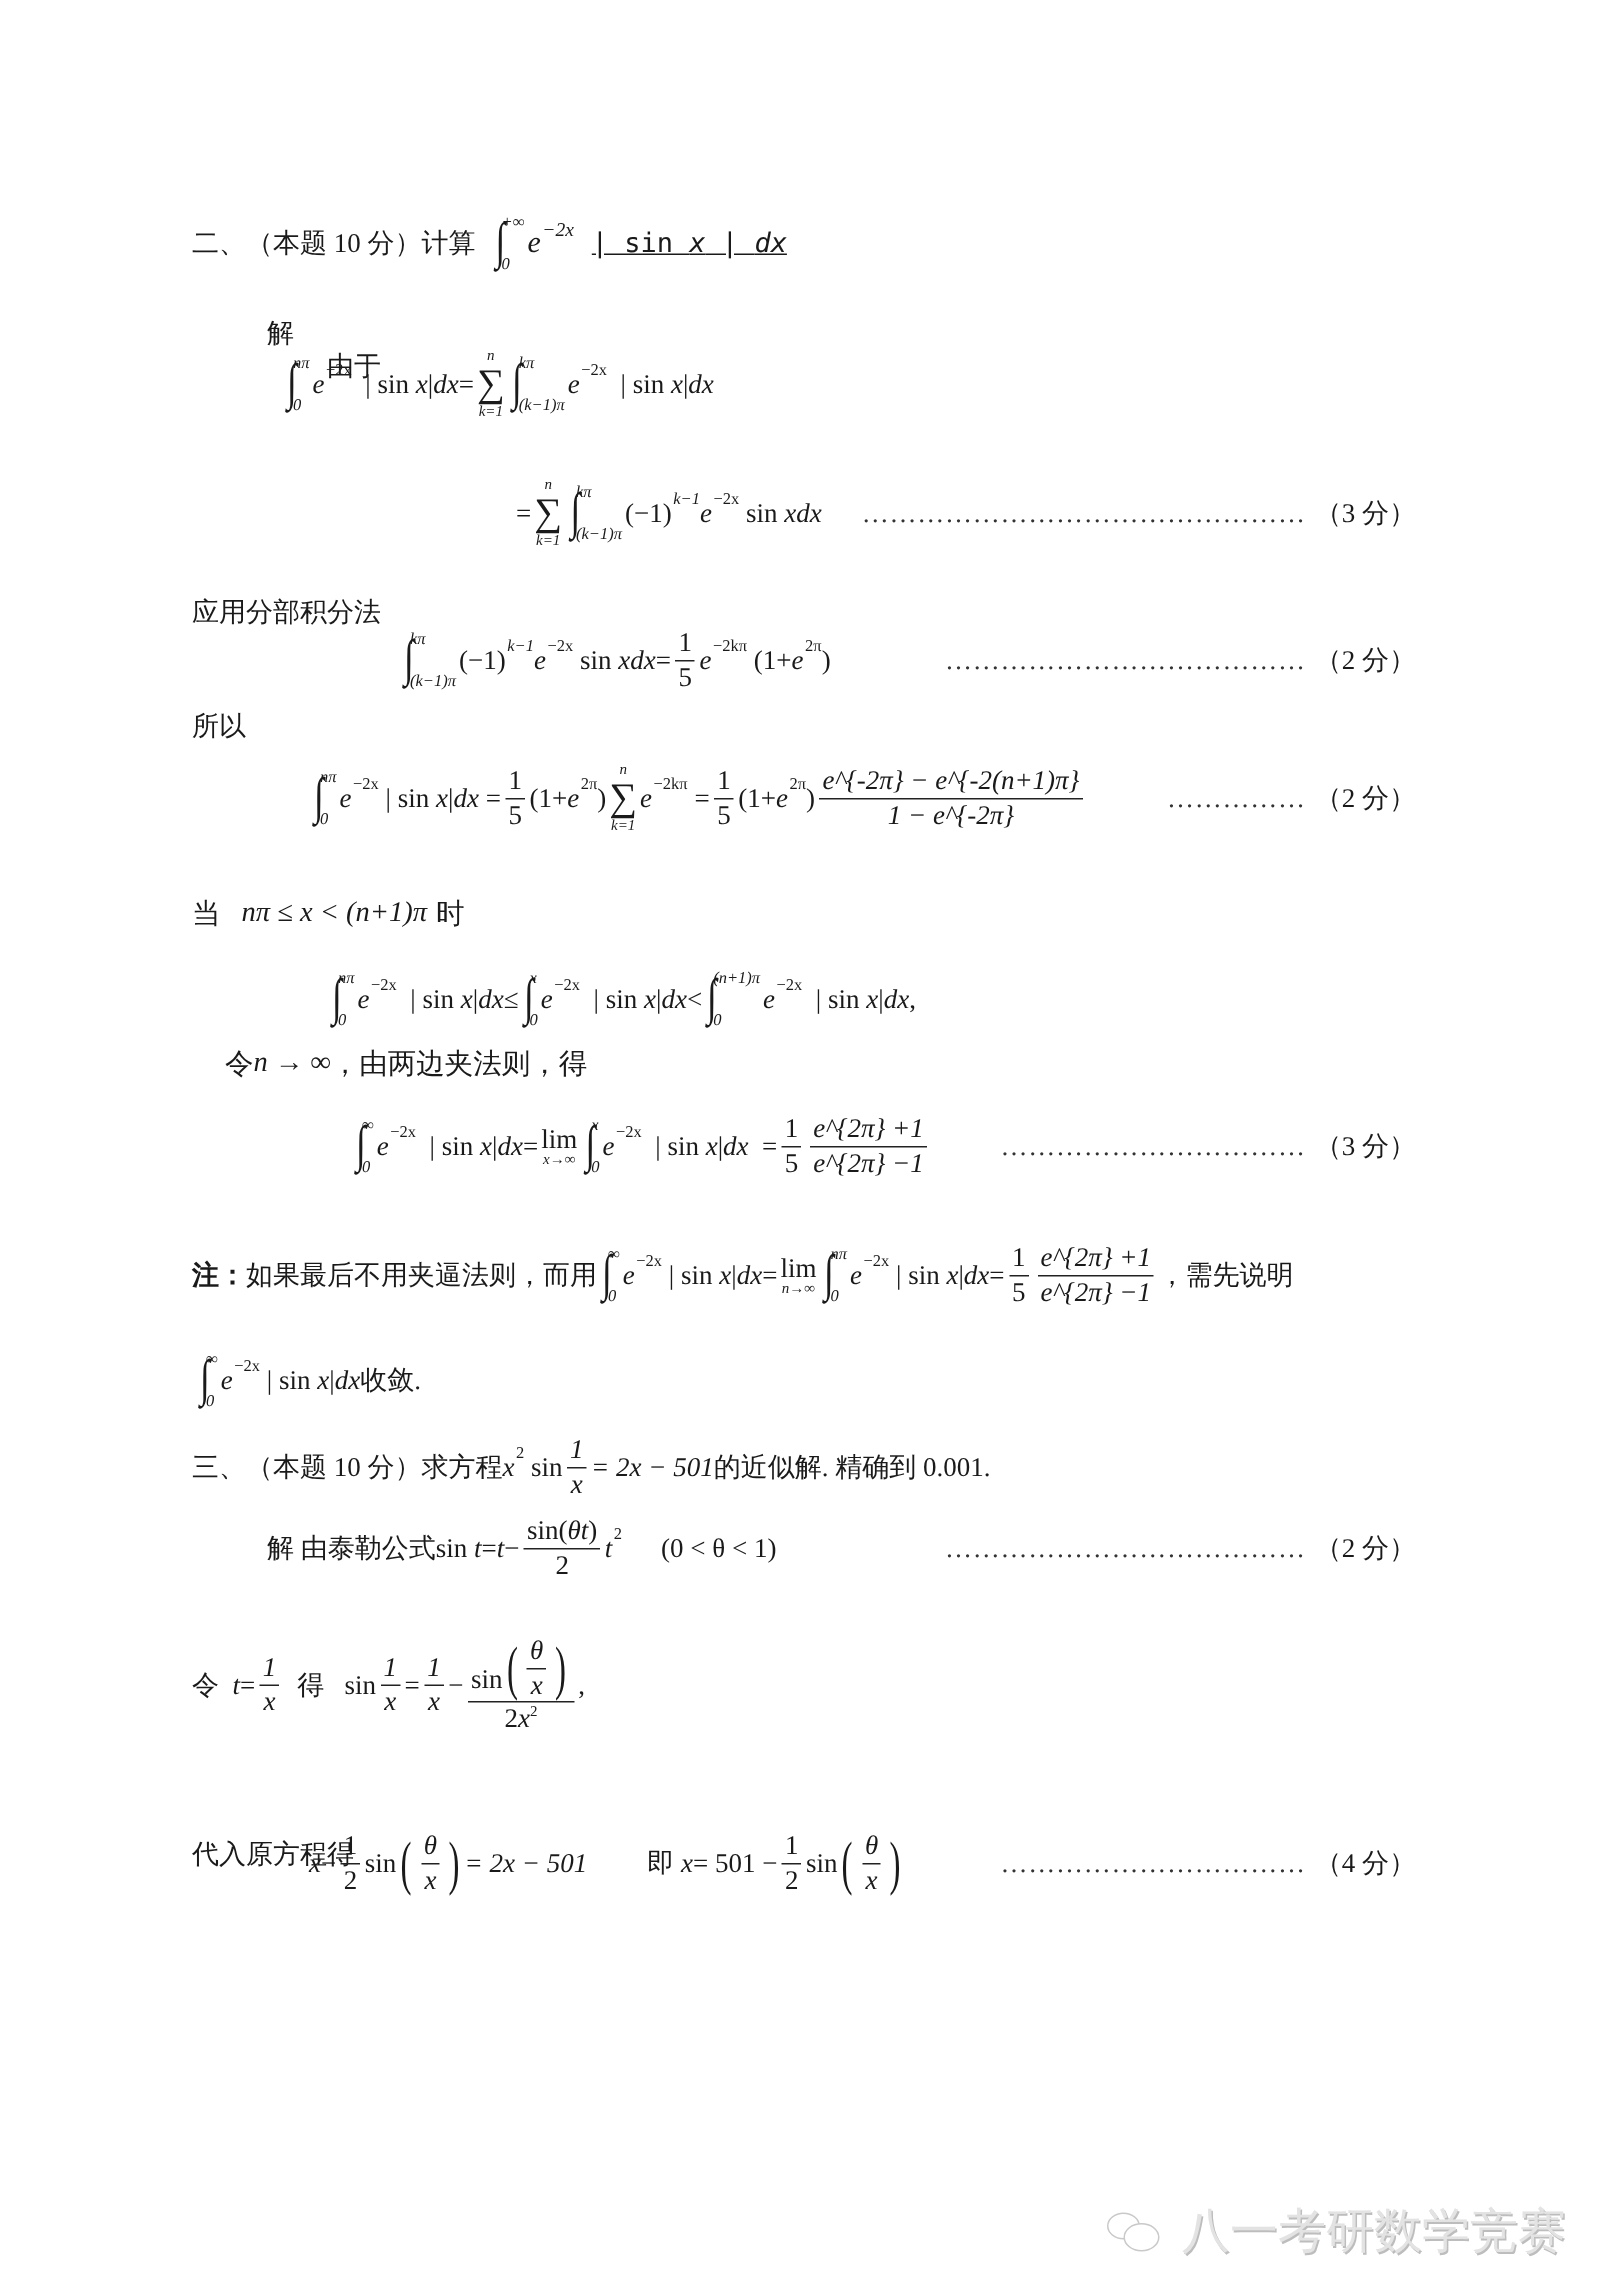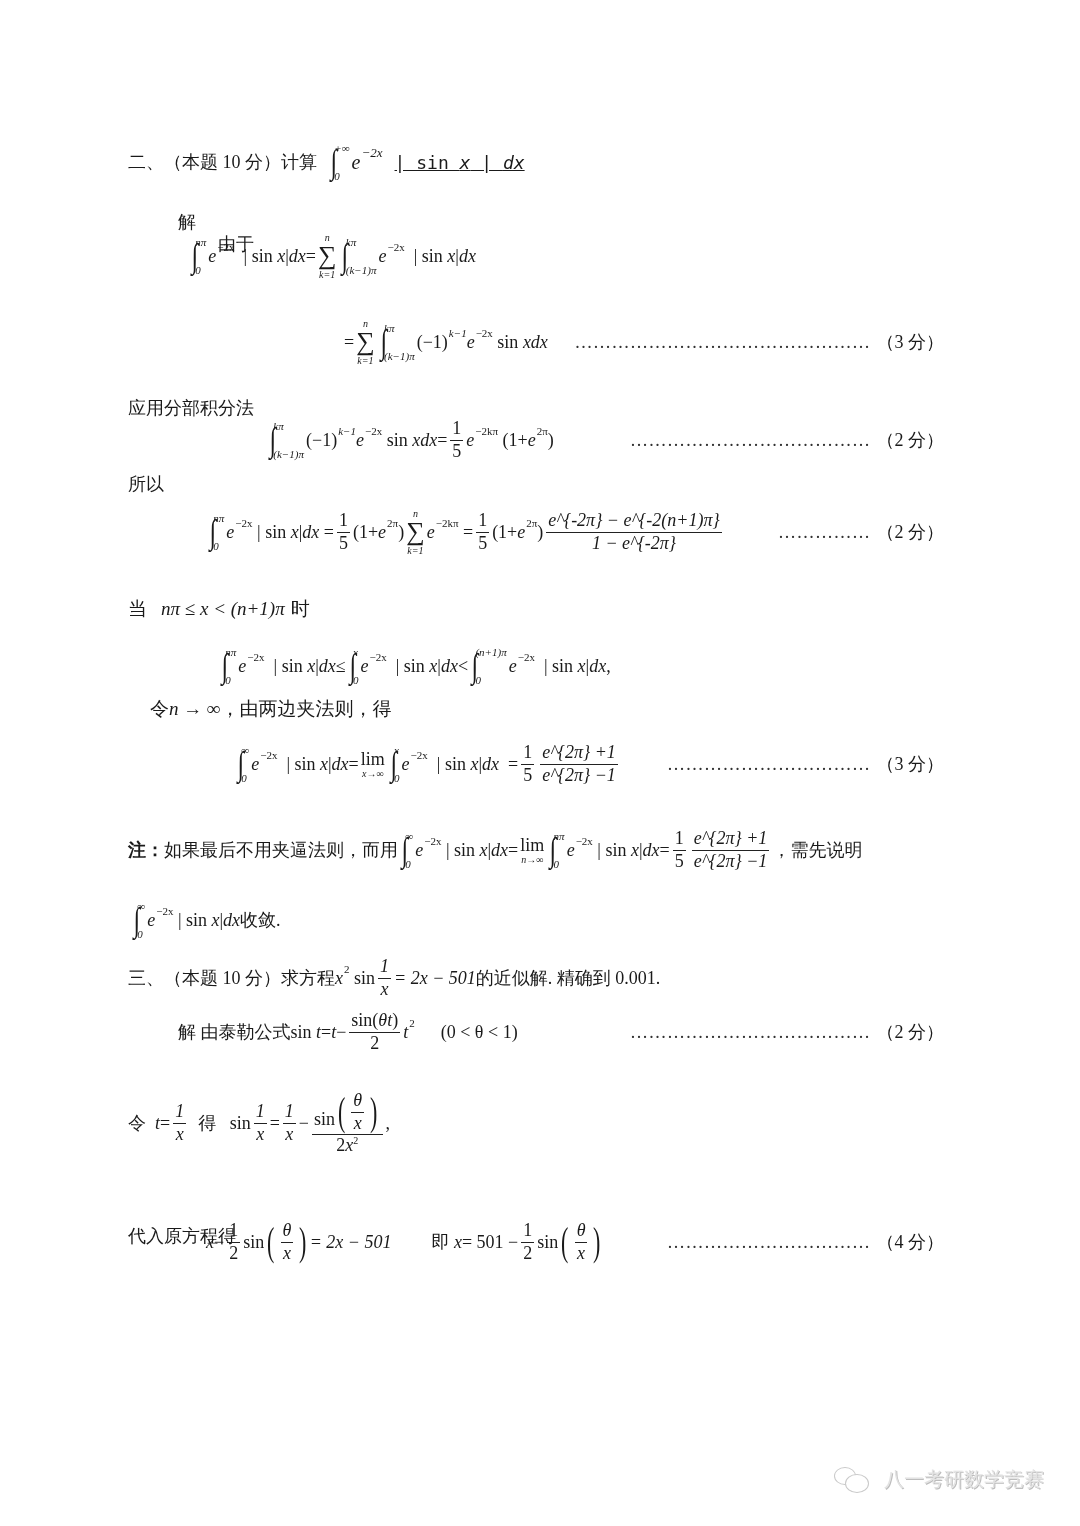--- a/index.html
+++ b/index.html
@@ -16,21 +16,21 @@
   .sum { display: inline-flex; flex-direction: column; align-items: center; margin: 0 2px; }
   .sum .s { font-size: 26px; line-height: 1; }
   .sum .t, .sum .b { font-size: 10px; font-style: italic; line-height: 1.1; }
   .frac { display: inline-flex; flex-direction: column; align-items: center; margin: 0 3px; vertical-align: middle; }
   .frac .n { border-bottom: 1px solid #222; padding: 0 2px; line-height: 1.2; }
   .frac .d { line-height: 1.2; padding: 0 2px; }
   .paren { display: inline-flex; align-items: center; }
   .paren .l, .paren .r { font-size: 40px; line-height: 1; transform: scaleX(0.55); font-weight: 200; }
   .dots { letter-spacing: 0.5px; color: #333; margin-left: auto; }
   .score { margin-left: 6px; }
-  .watermark { position: absolute; right: 36px; top: 1466px; font-size: 20px; color: #e3e3e3;
+  .watermark { position: absolute; right: 36px; top: 1466px; font-size: 32px; color: #e3e3e3;
                font-family: Liberation Mono, monospace; display: flex; align-items: center; gap: 16px;
                text-shadow: 1px 1px 0 #bdbdbd; }
   .wm-icon { width: 34px; height: 26px; position: relative; }
   .wm-icon .b1 { position: absolute; left: 0; top: 0; width: 20px; height: 16px; border: 1.5px solid #c9c9c9; border-radius: 50%; }
   .wm-icon .b2 { position: absolute; left: 11px; top: 7px; width: 22px; height: 17px; border: 1.5px solid #c9c9c9; border-radius: 50%; background: #fff; }
 </style>
 </head>
 <body>
 
 <div class="line" style="left:128px; top:142px; font-size:18px;">

